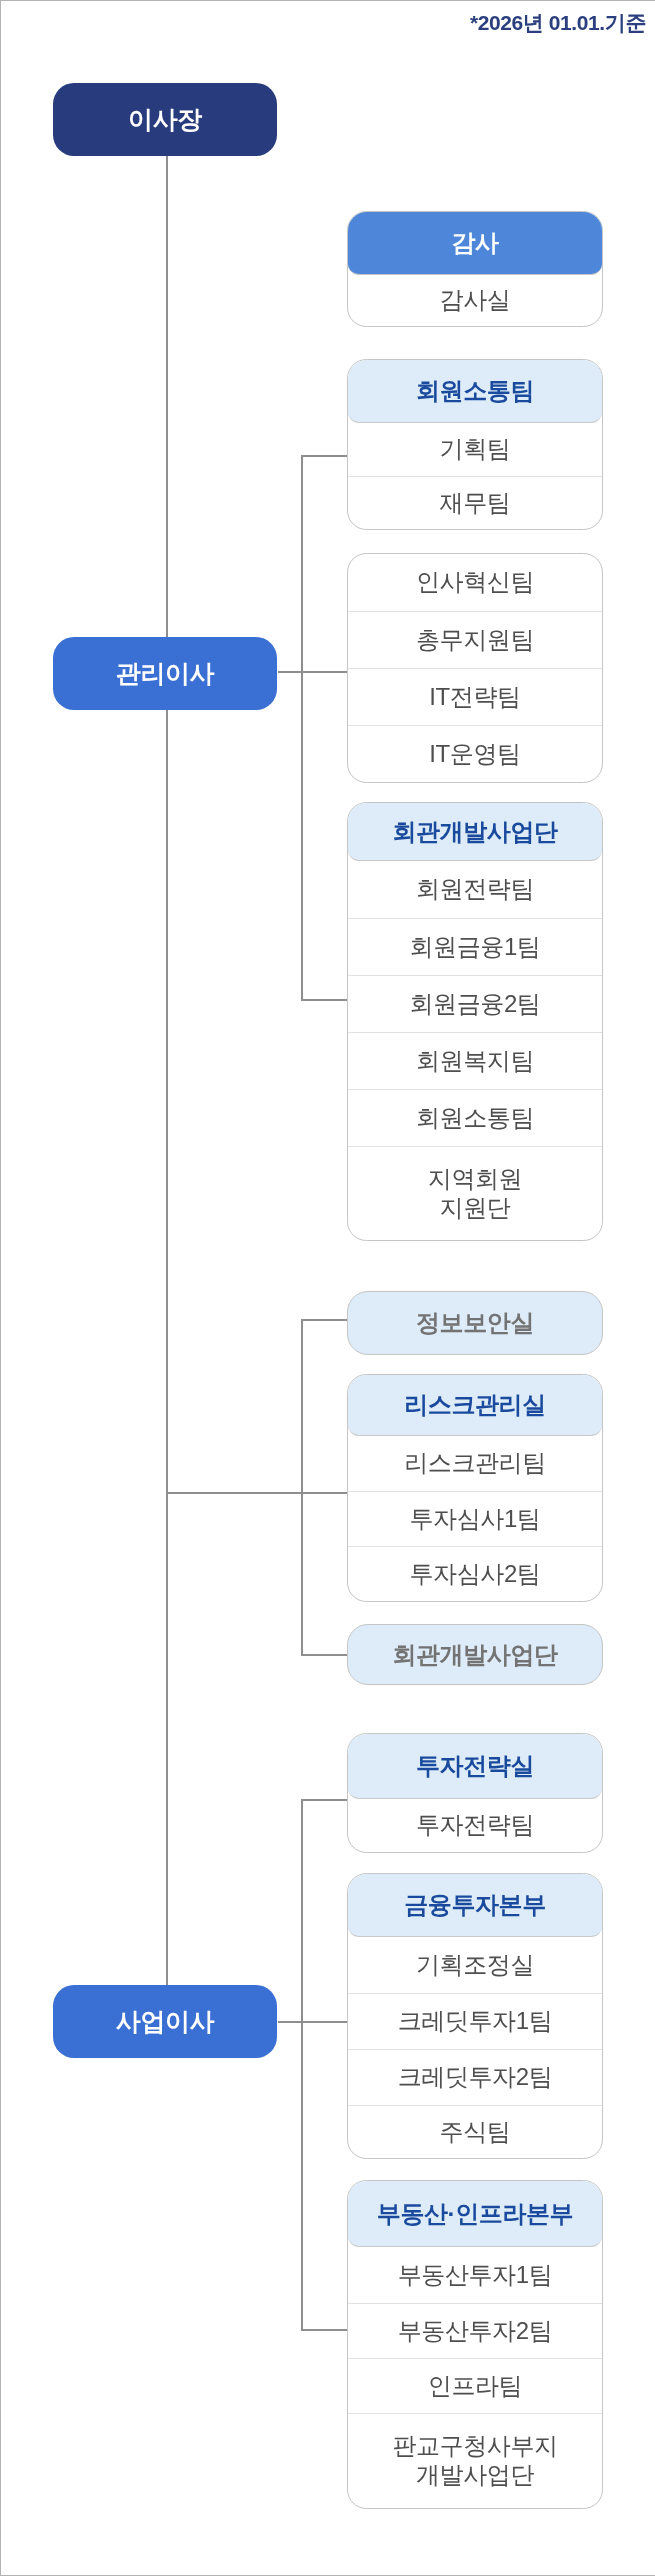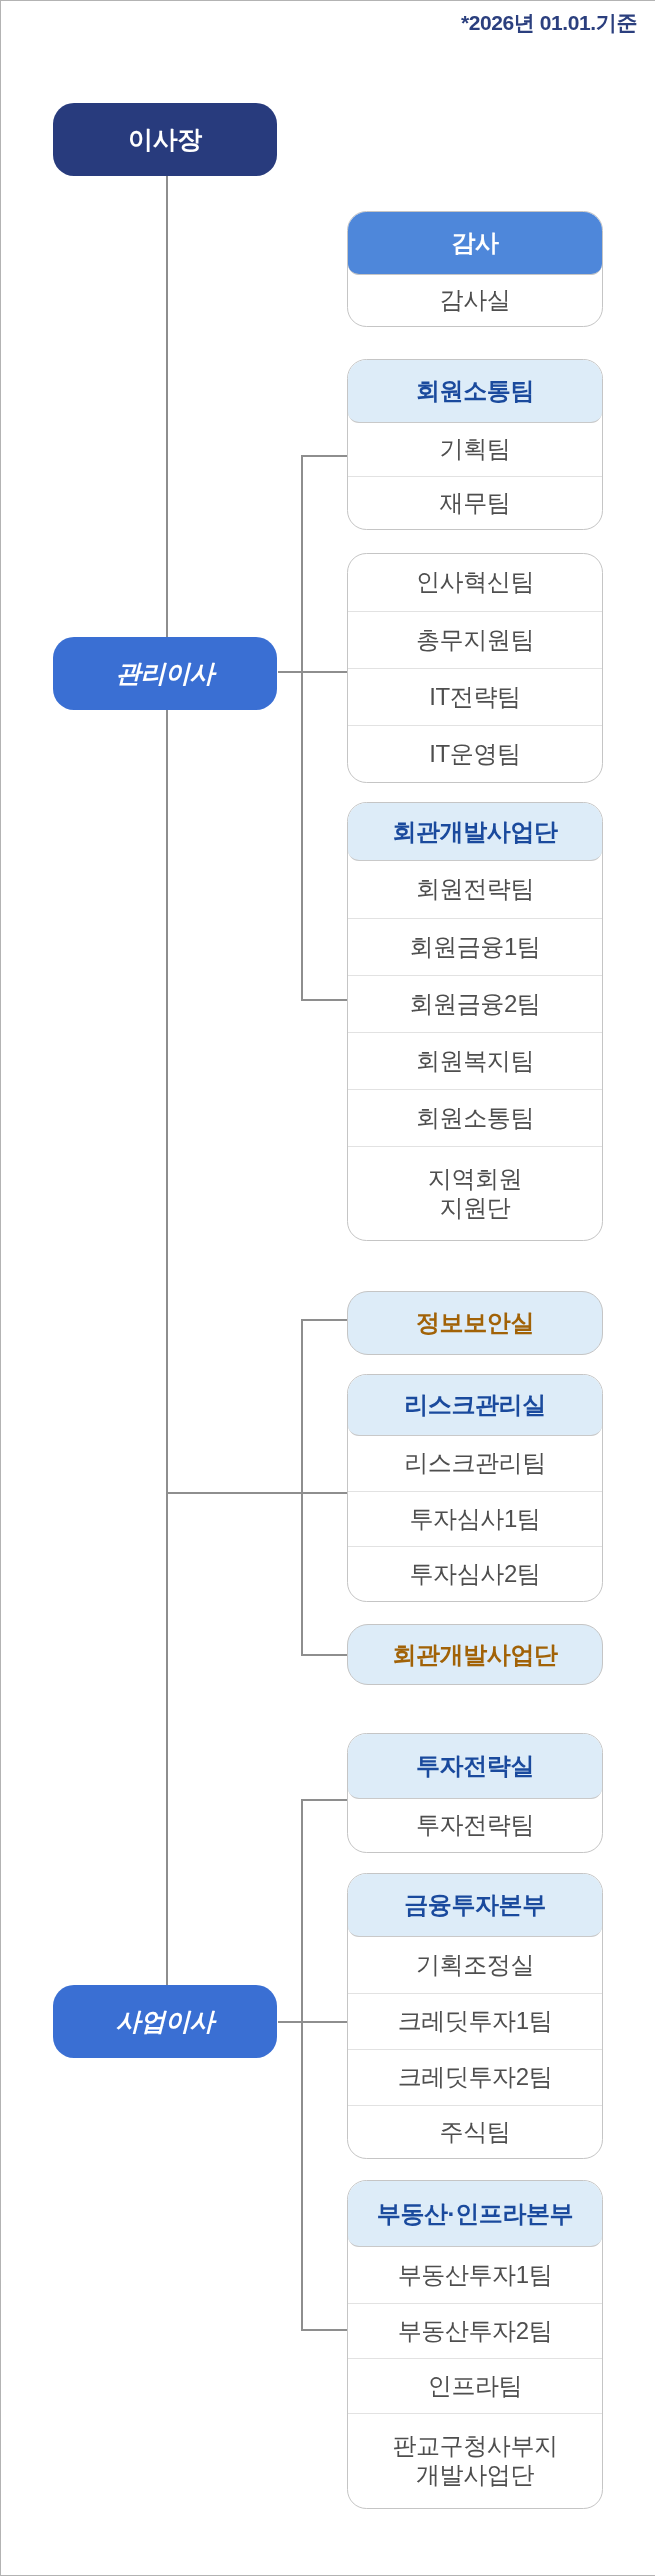--- a/index.html
+++ b/index.html
@@ -1,31 +1,31 @@
 <!DOCTYPE html>
 <html style="font-size:13px"><head>
 <meta charset="utf-8">
 <style>
   html,body{margin:0;padding:0;background:#fff;}
   .canvas{
     position:relative;width:656px;height:2576px;background:#ffffff;
     border:0.8px solid #b3b3b3;box-sizing:border-box;overflow:hidden;
     font-family:"Liberation Sans",sans-serif;
   }
-  .date-note{position:absolute;top:8px;right:18px;color:#2b3f7e;font-size:21px;font-weight:700;letter-spacing:-0.4px;}
+  .date-note{position:absolute;top:8px;right:9px;color:#2b3f7e;font-size:21px;font-weight:700;letter-spacing:-0.4px;}
   .line{position:absolute;background:#8e8e8e;}
   .line.v{width:1.6px;}
   .line.h{height:1.6px;}
   .exec{
     position:absolute;left:52px;width:224px;height:73px;border-radius:21px;
     display:flex;align-items:center;justify-content:center;
     color:#ffffff;font-size:25px;font-weight:700;letter-spacing:-0.4px;
   }
-  .navy{background:#283b7d;margin-top:20px;}
-  .blue{background:#3a6fd3;font-style:italic;}
+  .navy{background:#283b7d;}
+  .blue{background:#3a6fd3;}
   .group{
     position:absolute;left:346px;width:256px;background:#ffffff;
     border:1.6px solid #c5c5c5;border-radius:19.4px;overflow:hidden;
     box-sizing:border-box;display:flex;flex-direction:column;
   }
   .ghead{
     display:flex;align-items:center;justify-content:center;flex:none;
     background:#ddecf8;color:#1a4a9d;font-size:24px;font-weight:700;
     border-bottom:1.6px solid #c9c9c9;box-sizing:border-box;letter-spacing:-0.4px;border-radius:11px;
   }
@@ -33,21 +33,21 @@
   .row{
     display:flex;align-items:center;justify-content:center;flex:none;
     color:#4e4e4e;font-size:24px;font-weight:500;box-sizing:border-box;
     white-space:pre-line;text-align:center;line-height:1.2;letter-spacing:-0.4px;
   }
   .row + .row{border-top:1.6px solid #e2e2e2;}
   .single{
     position:absolute;left:346px;width:256px;background:#ddecf8;
     border:1.6px solid #c5c5c5;border-radius:21px;box-sizing:border-box;
     display:flex;align-items:center;justify-content:center;
-    color:#a16207;font-size:24px;font-weight:700;letter-spacing:-0.4px;
+    color:#737373;font-size:24px;font-weight:700;letter-spacing:-0.4px;
   }
 </style>
 </head>
 <body>
 
 <div class="canvas">
 
   <div class="date-note">*2026년 01.01.기준</div>
 
   <div class="line v" style="left:165px;top:155px;height:1829px"></div>

